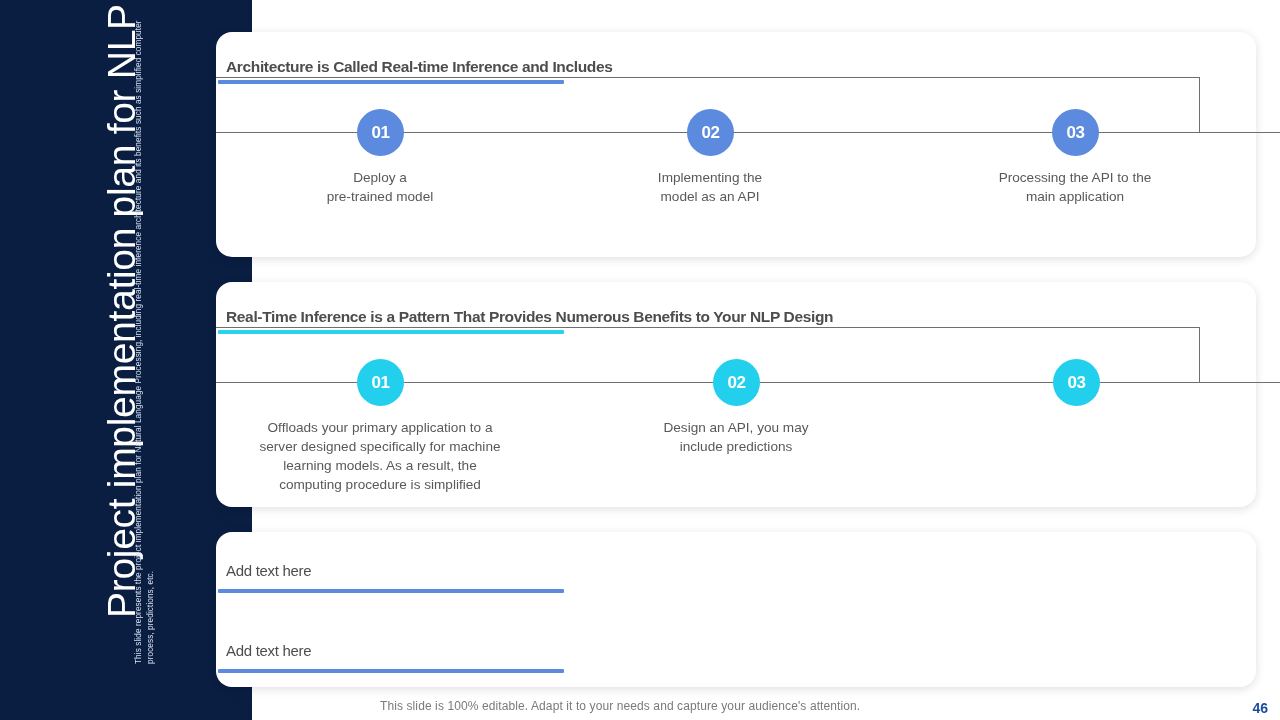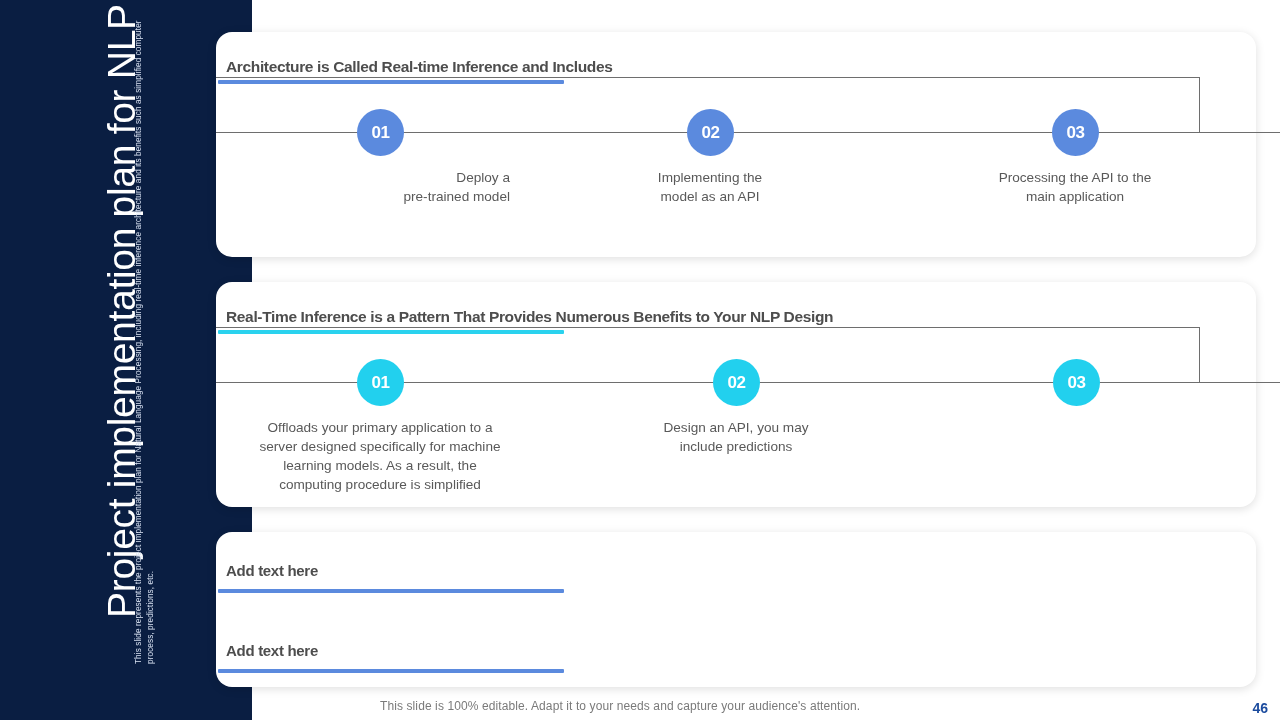--- a/index.html
+++ b/index.html
@@ -152,21 +152,21 @@
     line-height: 19px;
     font-family: "Liberation Sans", sans-serif;
   }
 
   
   .addtext-label {
     position: absolute;
     left: 10px;
     color: #4d4d4d;
     font-size: 15px;
-    font-weight: bold;
+    font-weight: normal;
     letter-spacing: -0.3px;
     font-family: "Liberation Sans", sans-serif;
   }
   .addtext-bar {
     position: absolute;
     left: 2px;
     width: 346px;
     height: 4px;
     background: #5b8ade;
     border-radius: 1px;
@@ -208,21 +208,21 @@
     <div class="accent-bar accent-blue" style="top:48px;"></div>
     <div class="outline-box" style="left:0px; top:45px; width:984px; height:56px;"></div>
 
     <div class="step-row">
       <div class="conn-line" style="left:185px; top:100px; width:984px;"></div>
 
       <div class="circle circle-blue" style="left:141px; top:77px;">01</div>
       <div class="circle circle-blue" style="left:471px; top:77px;">02</div>
       <div class="circle circle-blue" style="left:836px; top:77px;">03</div>
 
-      <div class="step-text" style="left:34px;  top:136px; width:260px; white-space:pre-line;text-align:right;">Deploy a
+      <div class="step-text" style="left:34px;  top:136px; width:260px; white-space:pre-line;">Deploy a
 pre-trained model</div>
       <div class="step-text" style="left:364px; top:136px; width:260px; white-space:pre-line;">Implementing  the
 model as an API</div>
       <div class="step-text" style="left:729px; top:136px; width:260px; white-space:pre-line;">Processing the API to the
 main application</div>
     </div>
   </div>
 
   <div class="card card-2">
     <div class="card-title">Real-Time Inference is a Pattern That Provides Numerous Benefits to Your NLP Design</div>

